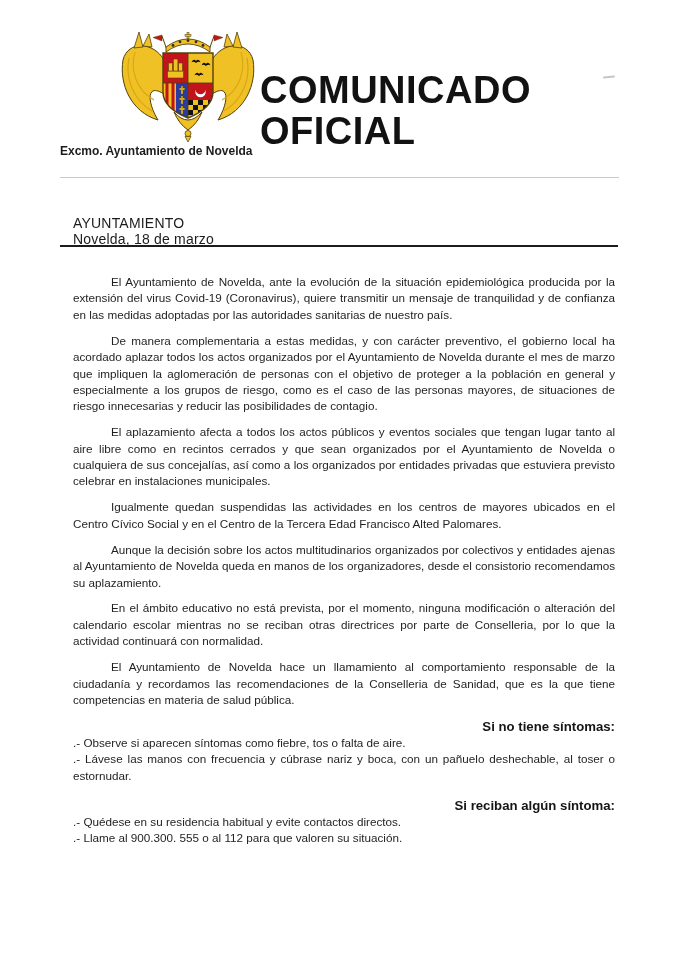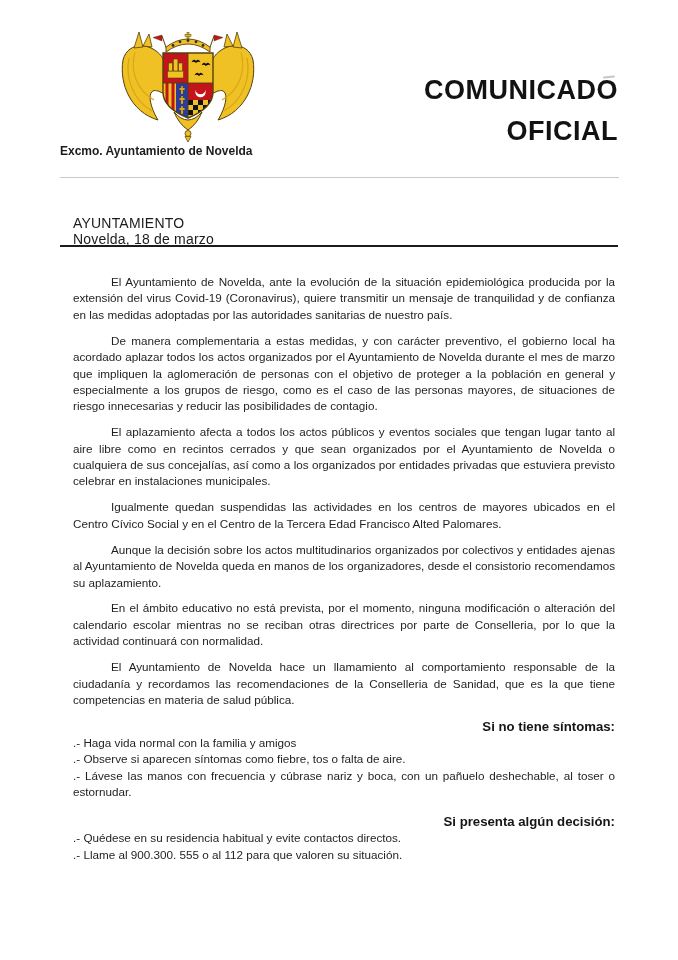--- a/index.html
+++ b/index.html
@@ -7,22 +7,22 @@
     position:relative; width:678px; height:960px; background:#ffffff;
     font-family:"Liberation Sans", sans-serif; color:#202020; overflow:hidden;
   }
   
   .crest { position:absolute; left:114px; top:30px; width:148px; height:114px; }
   .crest-caption {
     position:absolute; left:60px; top:144px; width:246px;
     font-weight:bold; font-size:12px; color:#1c1c1c;
   }
   .doc-title {
-    position:absolute; left:278px; top:70px; width:340px;
-    text-align:right; font-weight:bold; font-size:27px; line-height:41px;
+    position:absolute; left:260px; top:70px; width:340px;
+    text-align:left; font-weight:bold; font-size:38px; line-height:41px;
     letter-spacing:0.5px; color:#121212;
   }
   .corner-mark {
     position:absolute; left:603px; top:76px; width:12px; height:2px;
     background:#c6c6c6; transform:rotate(-5deg); border-radius:1px;
   }
   .rule { position:absolute; left:60px; }
   .rule-light { top:177px; width:559px; height:1px; background:#c9c9c9; }
   .rule-dark  { top:245px; width:558px; height:2px; background:#1c1c1c; }
   .subheader {
@@ -157,28 +157,27 @@
     <p>De manera complementaria a estas medidas, y con carácter preventivo, el gobierno local ha acordado aplazar todos los actos organizados por el Ayuntamiento de Novelda durante el mes de marzo que impliquen la aglomeración de personas con el objetivo de proteger a la población en general y especialmente a los grupos de riesgo, como es el caso de las personas mayores, de situaciones de riesgo innecesarias y reducir las posibilidades de contagio.</p>
     <p>El aplazamiento afecta a todos los actos públicos y eventos sociales que tengan lugar tanto al aire libre como en recintos cerrados y que sean organizados por el Ayuntamiento de Novelda o cualquiera de sus concejalías, así como a los organizados por entidades privadas que estuviera previsto celebrar en instalaciones municipales.</p>
     <p>Igualmente quedan suspendidas las actividades en los centros de mayores ubicados en el Centro Cívico Social y en el Centro de la Tercera Edad Francisco Alted Palomares.</p>
     <p>Aunque la decisión sobre los actos multitudinarios organizados por colectivos y entidades ajenas al Ayuntamiento de Novelda queda en manos de los organizadores, desde el consistorio recomendamos su aplazamiento.</p>
     <p>En el ámbito educativo no está prevista, por el momento, ninguna modificación o alteración del calendario escolar mientras no se reciban otras directrices por parte de Conselleria, por lo que la actividad continuará con normalidad.</p>
     <p>El Ayuntamiento de Novelda hace un llamamiento al comportamiento responsable de la ciudadanía y recordamos las recomendaciones de la Conselleria de Sanidad, que es la que tiene competencias en materia de salud pública.</p>
 
     <section>
       <h3>Si no tiene síntomas:</h3>
       <div class="bullets">
-        <div class="bullet">.- Haga vida normal con la familia y amigos</div>
         <div class="bullet">.- Observe si aparecen síntomas como fiebre, tos o falta de aire.</div>
         <div class="bullet">.- Lávese las manos con frecuencia y cúbrase nariz y boca, con un pañuelo deshechable, al toser o estornudar.</div>
       </div>
     </section>
 
     <section>
-      <h3>Si presenta algún decisión:</h3>
+      <h3>Si reciban algún síntoma:</h3>
       <div class="bullets">
         <div class="bullet">.- Quédese en su residencia habitual y evite contactos directos.</div>
         <div class="bullet">.- Llame al 900.300. 555 o al 112 para que valoren su situación.</div>
       </div>
     </section>
   </main>
 
 </div>
 
 </body></html>

